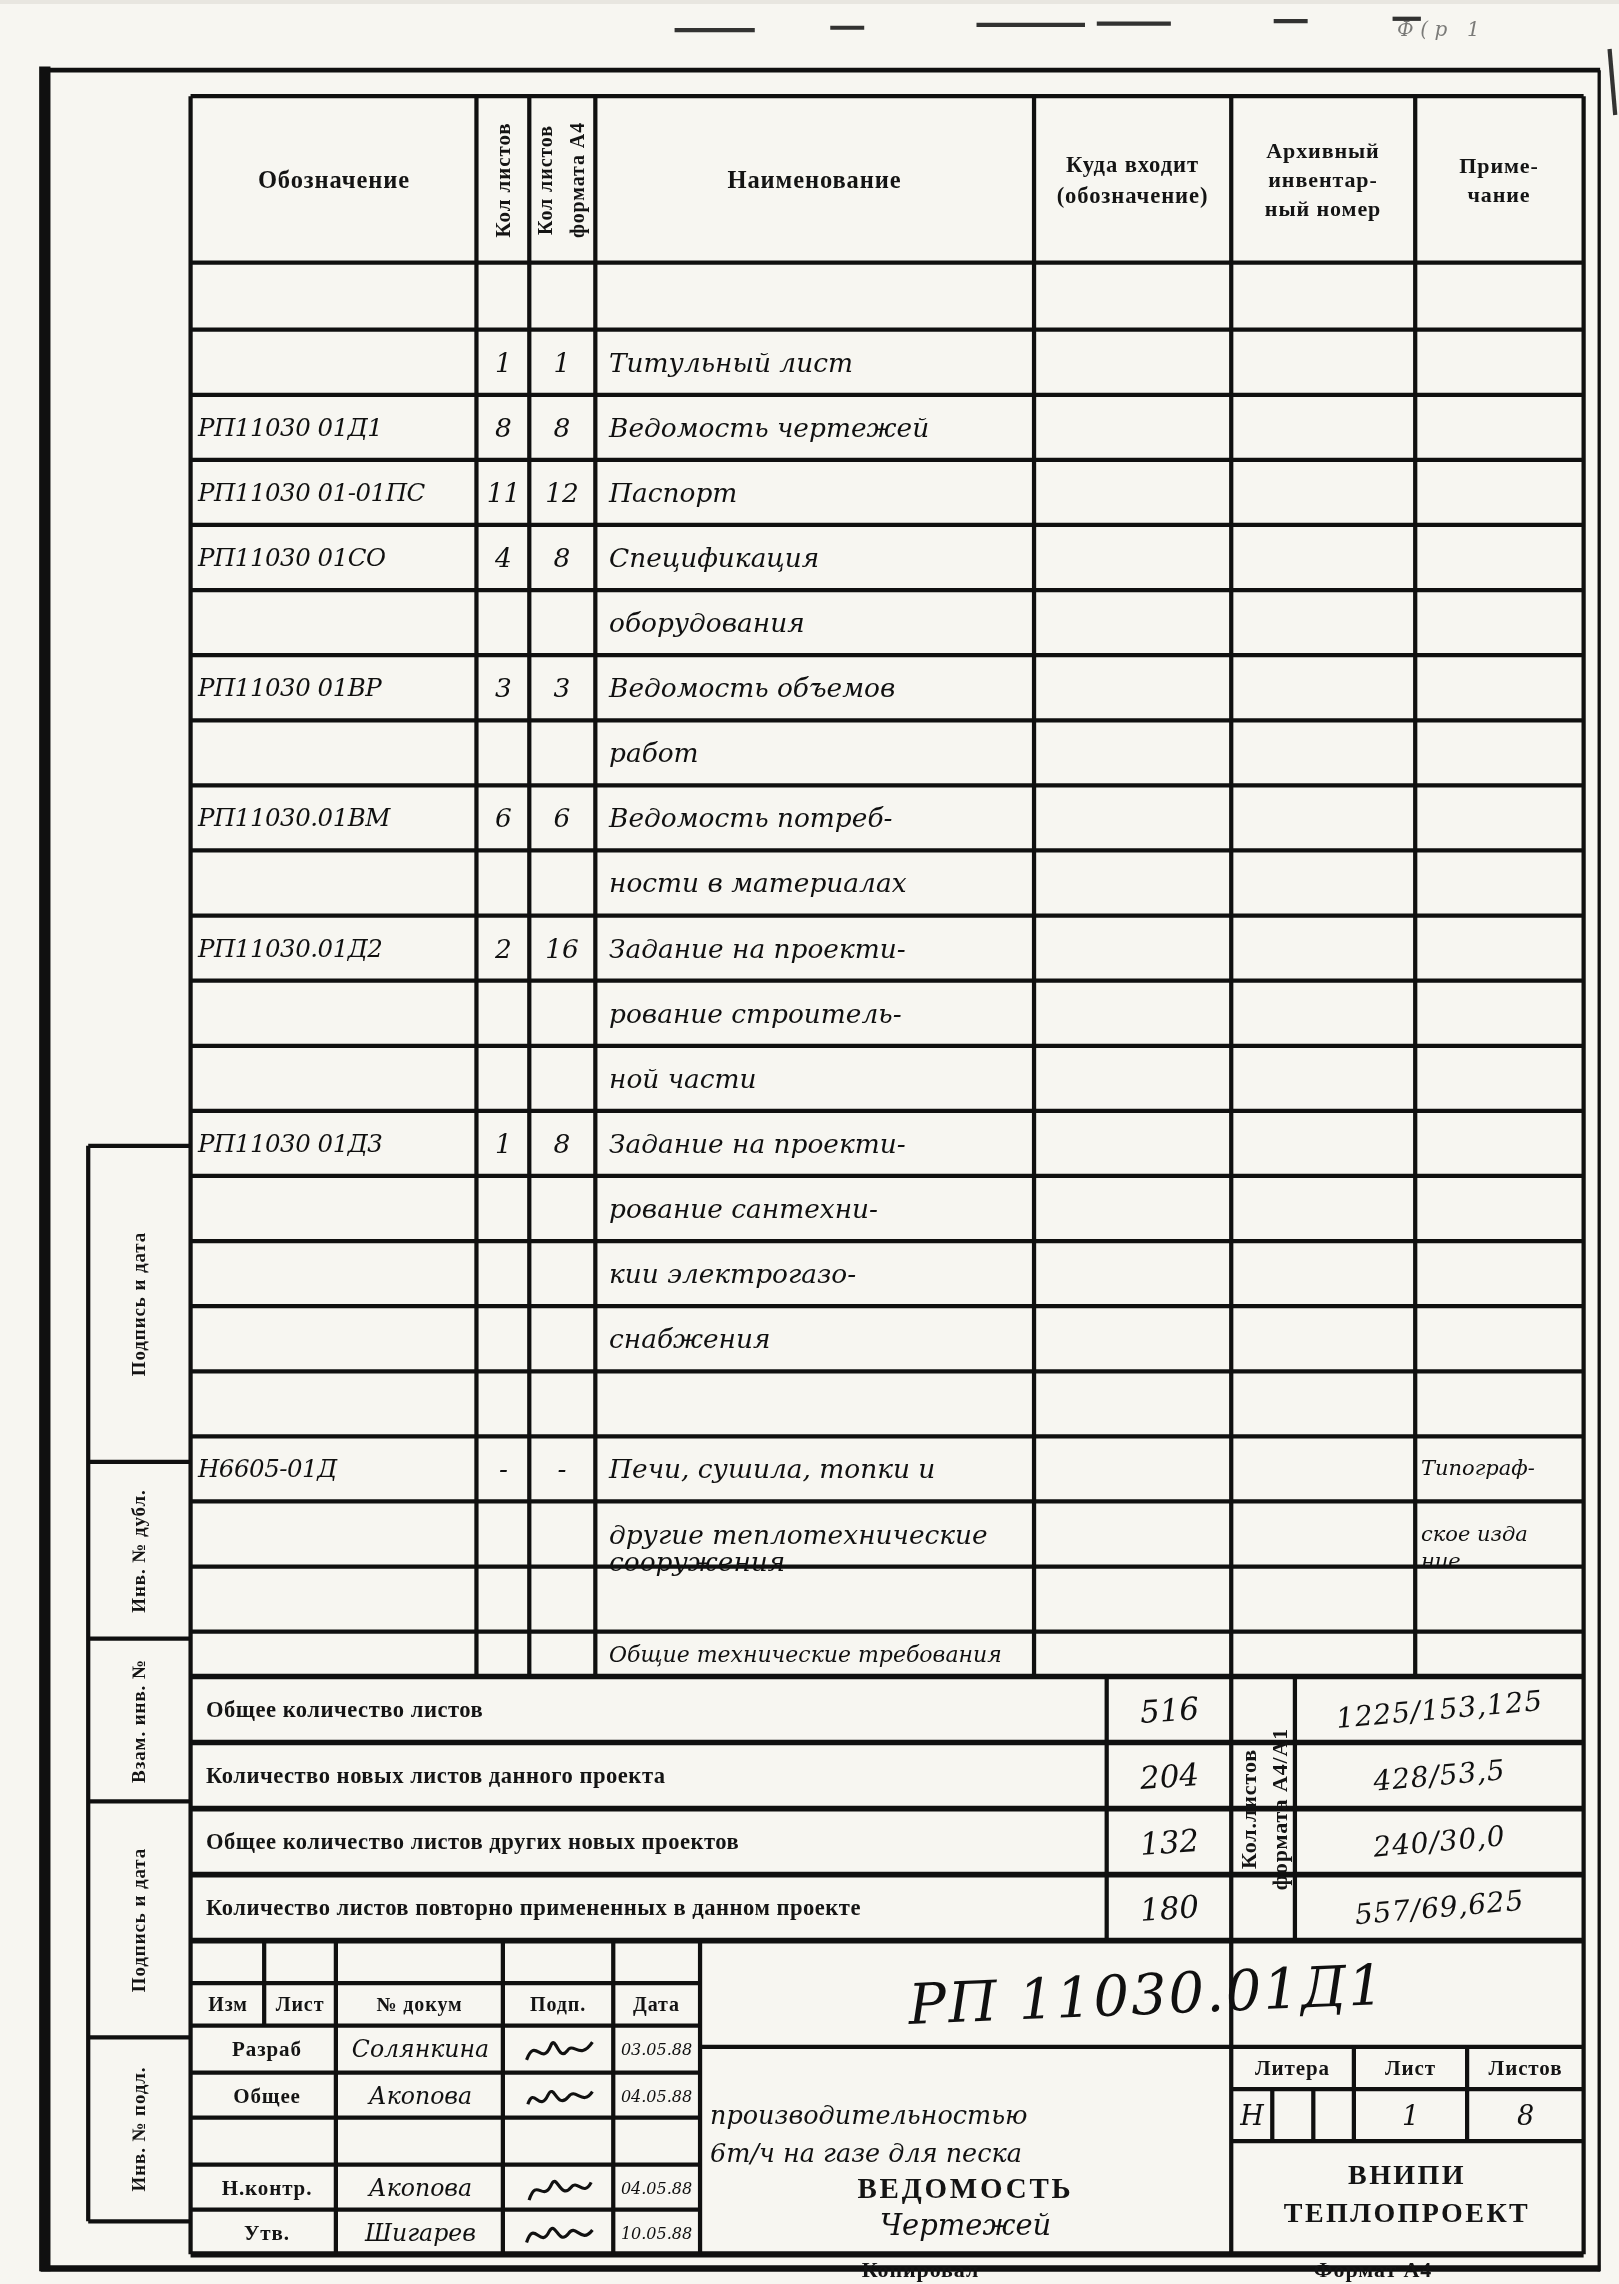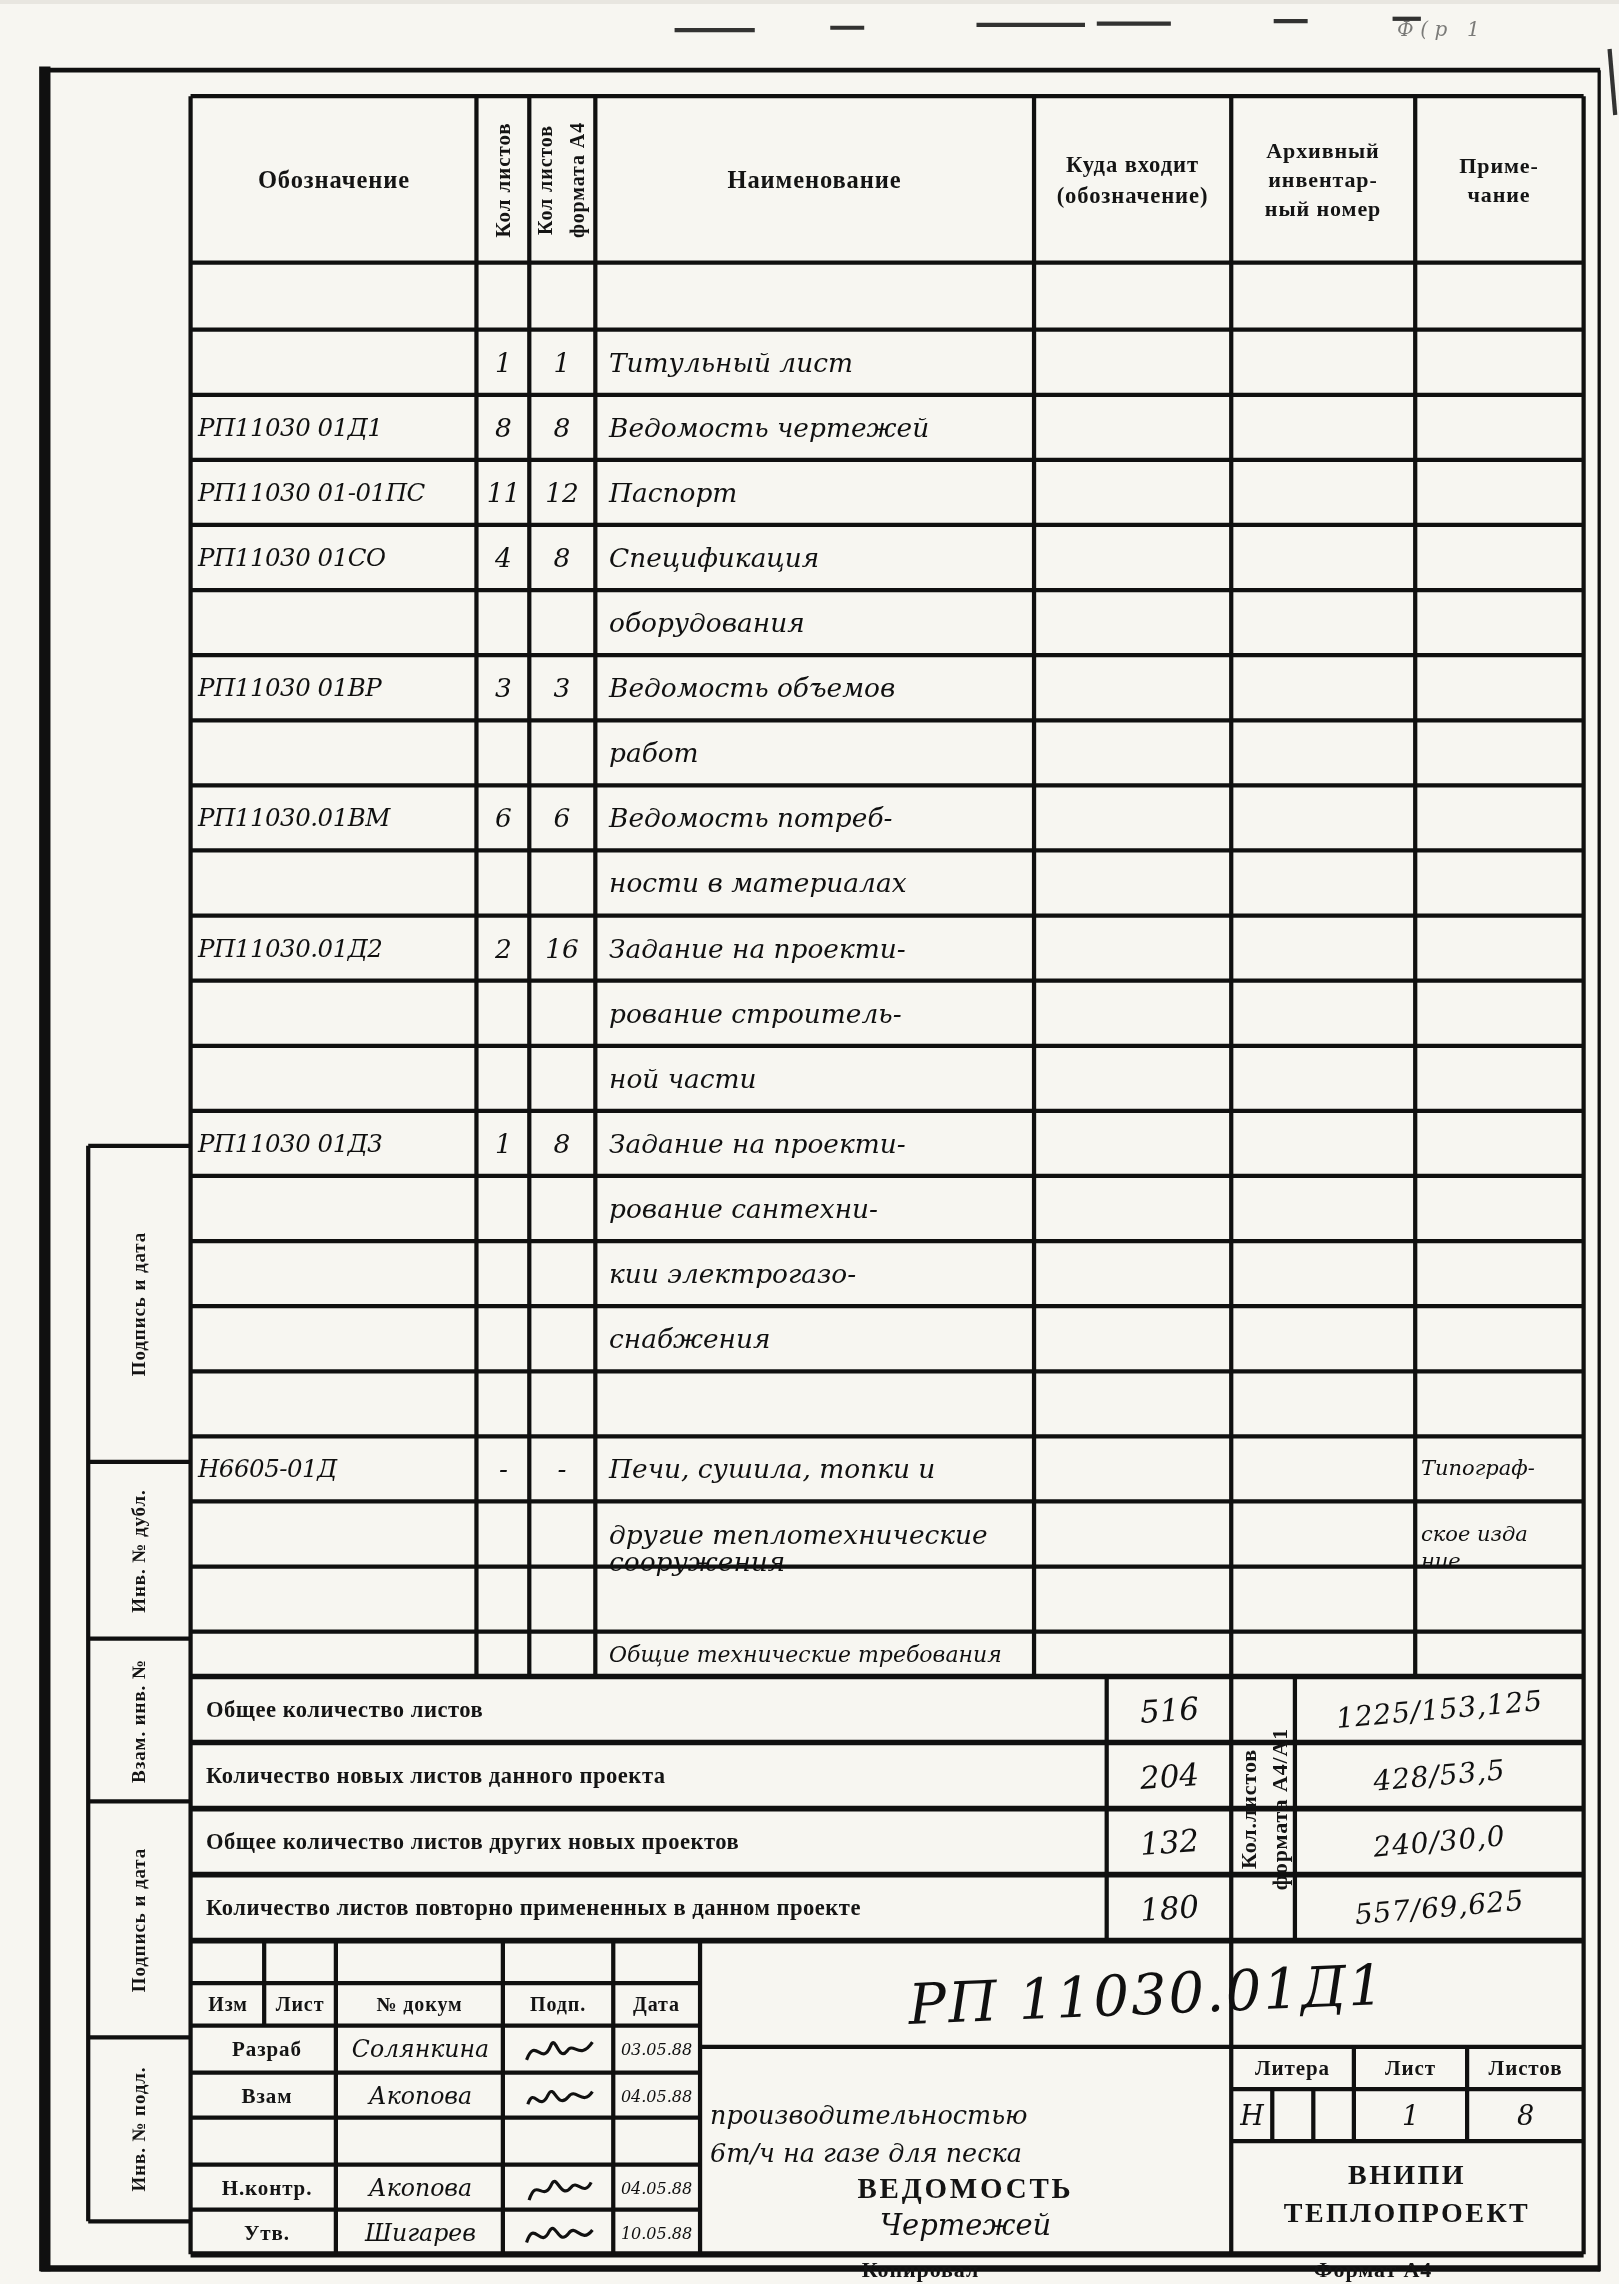--- a/index.html
+++ b/index.html
@@ -461,21 +461,21 @@
   <div class="tbr tbr0">
     <span class="pr r-role">Разраб</span>
     <span class="hw r-name">Солянкина</span>
     <span class="r-sig">
       <svg viewBox="0 0 120 60">
           <path d="M8 44 C22 6,32 56,46 22 C54 2,58 48,72 30 C82 14,92 46,112 16" fill="none" stroke="#111" stroke-width="5"></path>
         </svg></span>
     <span class="hw r-date">03.05.88</span>
   </div>
   <div class="tbr tbr1">
-    <span class="pr r-role">Взам</span>
+    <span class="pr r-role">Общее</span>
     <span class="hw r-name">Акопова</span>
     <span class="r-sig">
       <svg viewBox="0 0 120 60">
           <path d="M10 40 C20 10,28 55,42 25 C52 5,56 50,74 28 C86 12,96 44,112 20" fill="none" stroke="#111" stroke-width="5"></path>
         </svg></span>
     <span class="hw r-date">04.05.88</span>
   </div>
   <div class="tbr tbr2">
     <span class="pr r-role">Н.контр.</span>
     <span class="hw r-name">Акопова</span>

